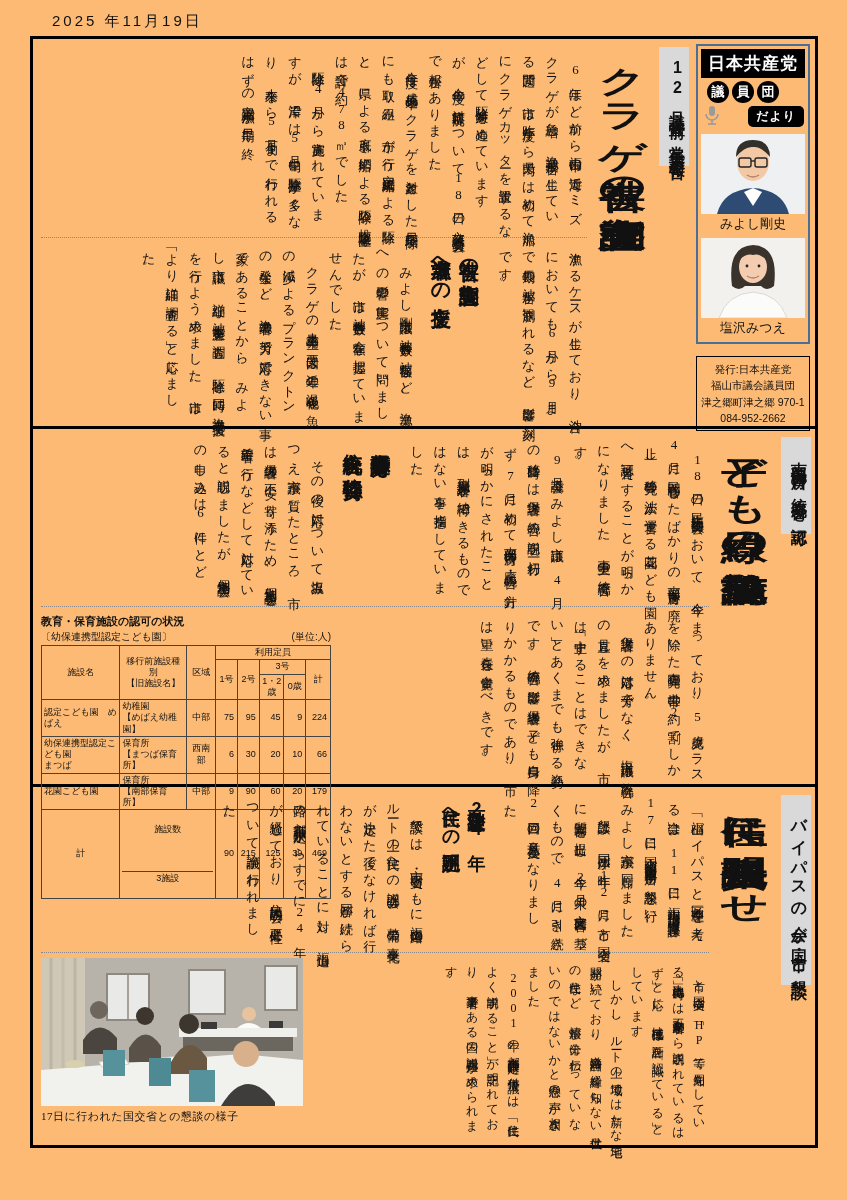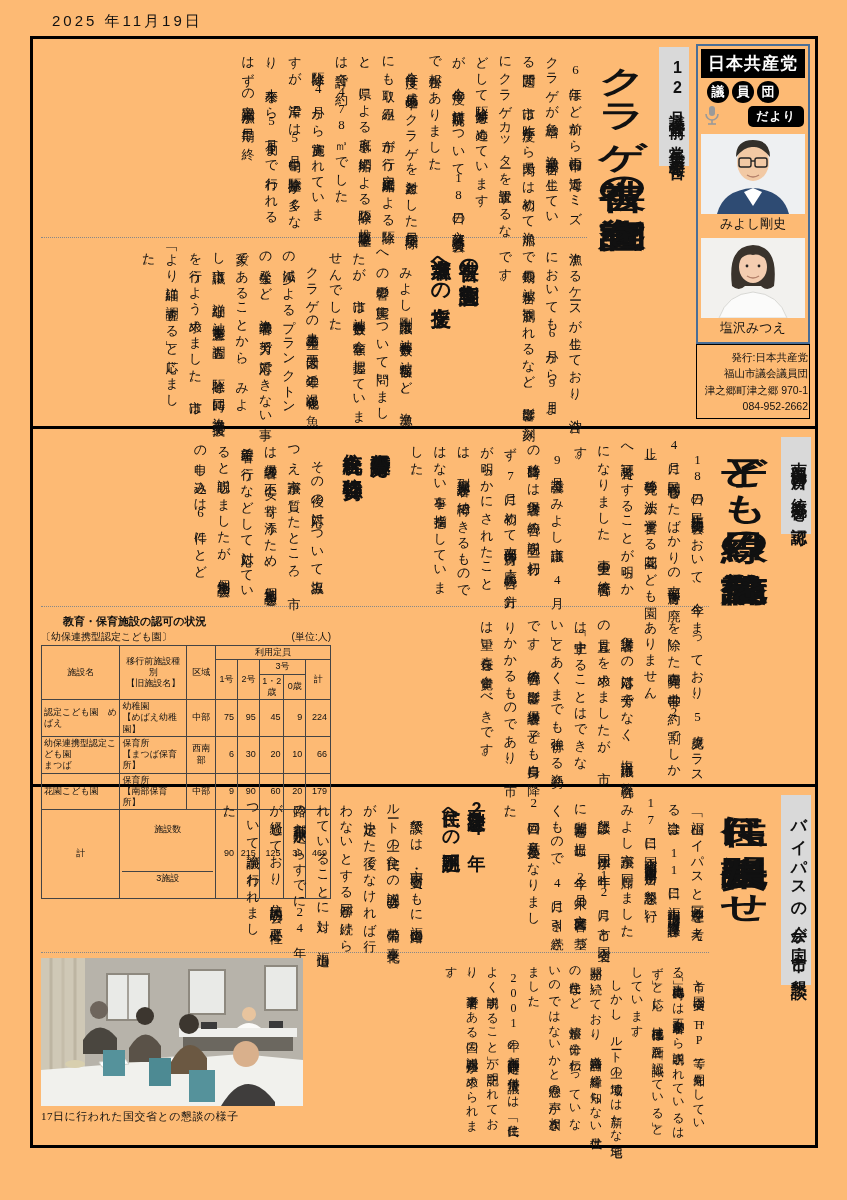--- a/index.html
+++ b/index.html
@@ -58,27 +58,27 @@
               padding:3px 0; letter-spacing:1px; }
   .mh-dayori { position:relative; height:50px; margin-top:3px; }
   .mh-circle { position:absolute; top:0; width:22px; height:22px; border-radius:50%; background:#000;
                color:#fff; font-weight:bold; font-size:13px; display:flex; align-items:center; justify-content:center; }
   .mh-pill { position:absolute; right:1px; top:25px; background:#000; color:#fff; font-weight:bold;
              font-size:12px; border-radius:5px; padding:2px 8px; letter-spacing:1px; }
   .mic { position:absolute; left:2px; top:24px; }
   .mh-photo { margin-top:3px; height:80px; background:#eef0f2; overflow:hidden; }
   .mh-photo svg { display:block; width:100%; height:100%; }
   .mh-name { text-align:center; font-size:13px; padding:1px 0 2px; font-family:"Liberation Serif","DejaVu Serif",serif; }
-  .mh-publisher { border:1px solid #000; margin-top:0; padding:4px 1px; font-size:10.5px;
-                  text-align:right; line-height:1.55; white-space:pre-line; }
+  .mh-publisher { border:1px solid #000; margin-top:12px; padding:4px 1px; font-size:10.5px;
+                  text-align:center; line-height:1.55; white-space:pre-line; }
 
   
   .table-block { width:298px; box-sizing:border-box; padding:2px 8px 0 0; flex:none;
                  font-family:"Liberation Sans","DejaVu Sans",sans-serif; }
-  .tb-title { font-size:11px; font-weight:bold;margin-left:22px; }
+  .tb-title { font-size:11px; font-weight:bold; }
   .tb-subrow { display:flex; justify-content:space-between; align-items:flex-end; font-size:10px; margin:1px 0; }
   .admissions { border-collapse:collapse; width:100%; table-layout:fixed; font-size:9px; }
   .admissions th, .admissions td { border:1px solid #444; padding:1px 2px; text-align:center;
                  white-space:pre-line; line-height:1.25; font-weight:normal; }
   .admissions td.num { text-align:right; padding-right:3px; }
   .admissions td.name-cell { text-align:left; }
   .count-cell div { padding:1px 0; }
   .count-cell div + div { border-top:1px solid #444;margin-top:24px; }
 
   

